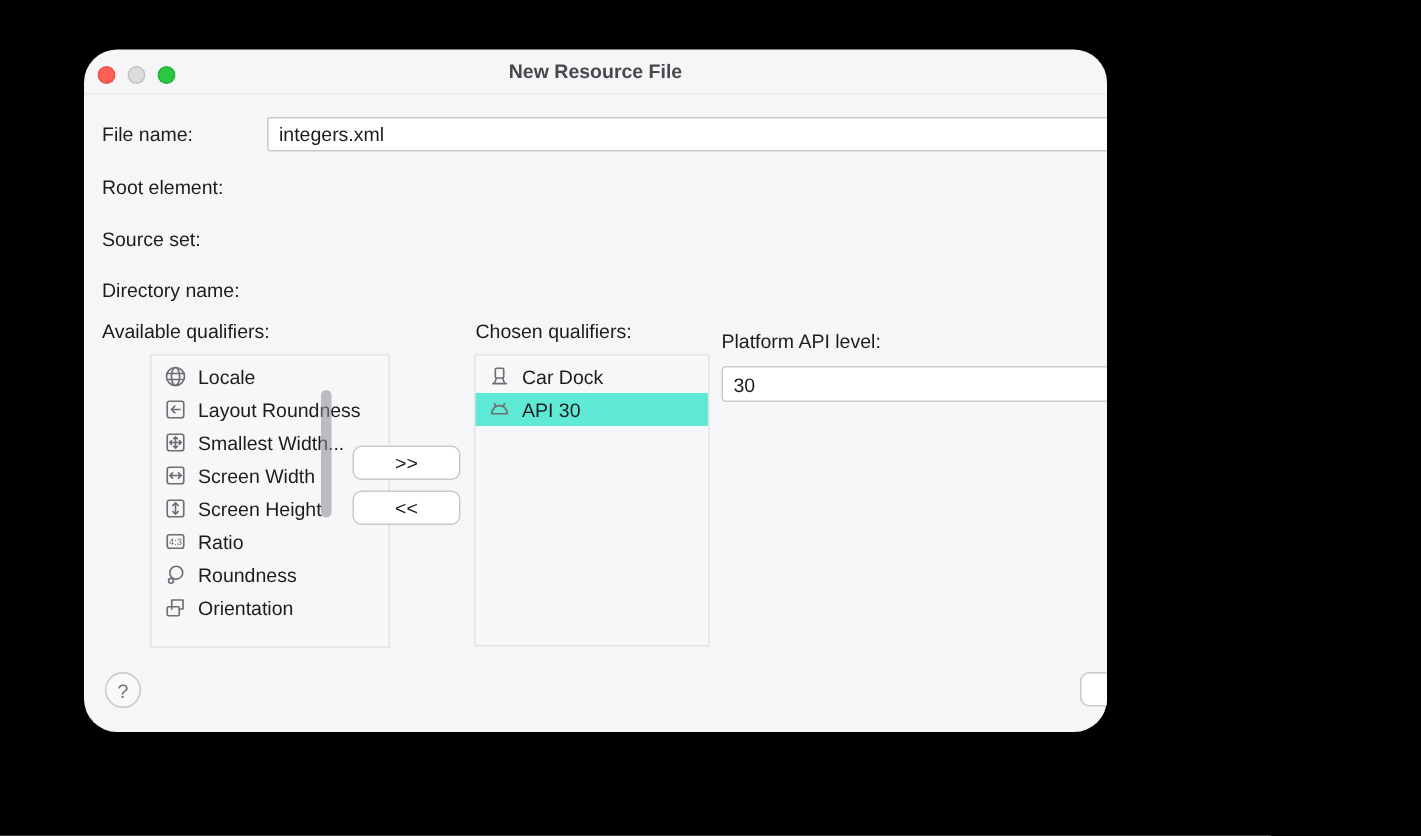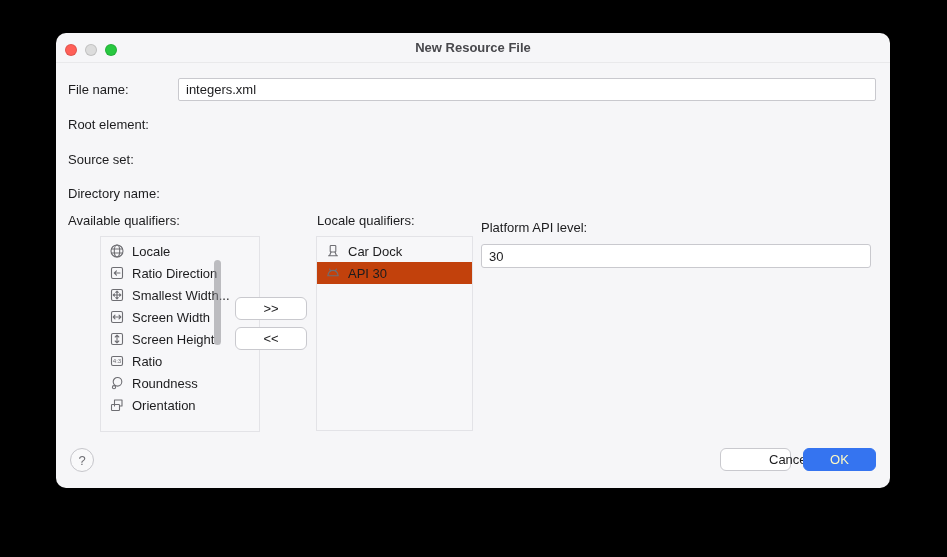--- a/index.html
+++ b/index.html
@@ -1,19 +1,19 @@
 <!DOCTYPE html>
 <html><head>
 <meta charset="utf-8">
 <style>
   * { margin:0; padding:0; box-sizing:border-box; }
   html,body { width:947px; height:557px; background:#000; font-family:"Liberation Sans", sans-serif; }
   .dialog {
-    position:absolute; left:56px; top:33px; width:834px; height:455px;
-    background:#f6f6f8; border-radius:10px; overflow:hidden;
+    position:absolute; left:56px; top:33px; width:682px; height:455px;
+    background:#f6f6f8; border-radius:22px; overflow:hidden;
     box-shadow:0 18px 50px rgba(0,0,0,.6);
   }
   .titlebar { position:relative; height:30px; border-bottom:1px solid rgba(0,0,0,.05); }
   .traffic { position:absolute; top:11px; width:12px; height:12px; border-radius:50%; }
   .t-close { left:9px;  background:#ff5f57; border:0.5px solid rgba(0,0,0,.12); }
   .t-min   { left:29px; background:#dcdcdc; border:0.5px solid rgba(0,0,0,.12); }
   .t-zoom  { left:49px; background:#28c840; border:0.5px solid rgba(0,0,0,.12); }
   .title { position:absolute; left:0; right:0; top:7px; text-align:center;
            font-size:13px; font-weight:bold; color:#48484c; }
   .lbl { position:absolute; font-size:13px; color:#1c1c1e; }
@@ -25,21 +25,21 @@
   .field.noborder { border:none; color:#96969b; border-radius:0; }
   .combo { position:absolute; left:122px; width:698px; height:26px; background:#fff;
            border:1px solid #c9c9ce; border-radius:6px; display:flex; align-items:center;
            padding:0 8px; font-size:13px; }
   .combo .main-val { color:#1c1c1e; }
   .combo .hint-val { color:#9a9aa0; font-style:italic; margin-left:5px; }
   .combo .chev { margin-left:auto; color:#7a7a80; display:flex; }
   .panel { position:absolute; background:#f7f7f9; border:1px solid #e3e3e7; }
   .list-item { display:flex; align-items:center; height:22px; padding-left:8px;
                font-size:13px; color:#1c1c1e; gap:7px; white-space:nowrap; }
-  .list-item.selected { background:#c2410c; }
+  .list-item.selected { background:#5eead4; }
   .list-item .ic { width:16px; height:16px; display:flex; flex:none; }
   .sbar { position:absolute; width:7px; border-radius:4px; background:rgba(140,140,145,.55); }
   .btn { position:absolute; background:#fff; border:1px solid #c9c9ce; border-radius:6px;
          font-size:13px; color:#1c1c1e; text-align:center;
          font-family:"Liberation Sans", sans-serif; cursor:default; }
   .btn-primary { background:#3574f0; border-color:#3574f0; color:#fef9c3; font-weight:400; }
   .help { position:absolute; left:14px; top:415px; width:24px; height:24px; border-radius:50%;
           background:#f9f9fa; border:1px solid #c6c6cb; color:#6f6f74; font-size:13px;
           display:flex; align-items:center; justify-content:center; }
   svg { display:block; }
@@ -77,21 +77,21 @@
         </span>
         <span>Locale</span>
       </div>
       <div class="list-item">
         <span class="ic">
           <svg width="16" height="16" viewBox="0 0 16 16">
             <rect x="2.5" y="2.5" width="11" height="11" rx="1.5" fill="none" stroke="#6e6e73" stroke-width="1.1" stroke-linecap="round" stroke-linejoin="round"></rect>
             <path d="M11 8 H5.5 M7.5 5.8 L5.3 8 L7.5 10.2" fill="none" stroke="#6e6e73" stroke-width="1.1" stroke-linecap="round" stroke-linejoin="round"></path>
           </svg>
         </span>
-        <span>Ratio Direction</span>
+        <span>Layout Roundness</span>
       </div>
       <div class="list-item">
         <span class="ic">
           <svg width="16" height="16" viewBox="0 0 16 16">
             <rect x="2.5" y="2.5" width="11" height="11" rx="1.5" fill="none" stroke="#6e6e73" stroke-width="1.1" stroke-linecap="round" stroke-linejoin="round"></rect>
             <path d="M8 4.3 V11.7 M4.3 8 H11.7 M6.8 5.4 L8 4.2 L9.2 5.4 M6.8 10.6 L8 11.8 L9.2 10.6 M5.4 6.8 L4.2 8 L5.4 9.2 M10.6 6.8 L11.8 8 L10.6 9.2" fill="none" stroke="#6e6e73" stroke-width="1.1" stroke-linecap="round" stroke-linejoin="round"></path>
           </svg>
         </span>
         <span>Smallest Width...</span>
       </div>
@@ -139,21 +139,21 @@
           </svg>
         </span>
         <span>Orientation</span>
       </div>
     </div>
   <div class="sbar" style="left:158px; top:227px; height:85px;"></div>
 
   <button class="btn" style="left:179px; top:264px; width:72px; height:23px;">&gt;&gt;</button>
   <button class="btn" style="left:179px; top:294px; width:72px; height:23px;">&lt;&lt;</button>
 
-  <div class="lbl" style="left:261px; top:180px;">Locale qualifiers:</div>
+  <div class="lbl" style="left:261px; top:180px;">Chosen qualifiers:</div>
   <div class="panel" style="left:260px; top:203px; width:157px; height:195px; padding-top:3px;">
       <div class="list-item">
         <span class="ic">
           <svg width="16" height="16" viewBox="0 0 16 16">
             <rect x="5.2" y="2.5" width="5.6" height="6.5" rx="0.8" fill="none" stroke="#6e6e73" stroke-width="1.1" stroke-linecap="round" stroke-linejoin="round"></rect>
             <path d="M6 9 L4.5 12.7 H11.5 L10 9 M3.5 12.7 H12.5" fill="none" stroke="#6e6e73" stroke-width="1.1" stroke-linecap="round" stroke-linejoin="round"></path>
           </svg>
         </span>
         <span>Car Dock</span>
       </div>

